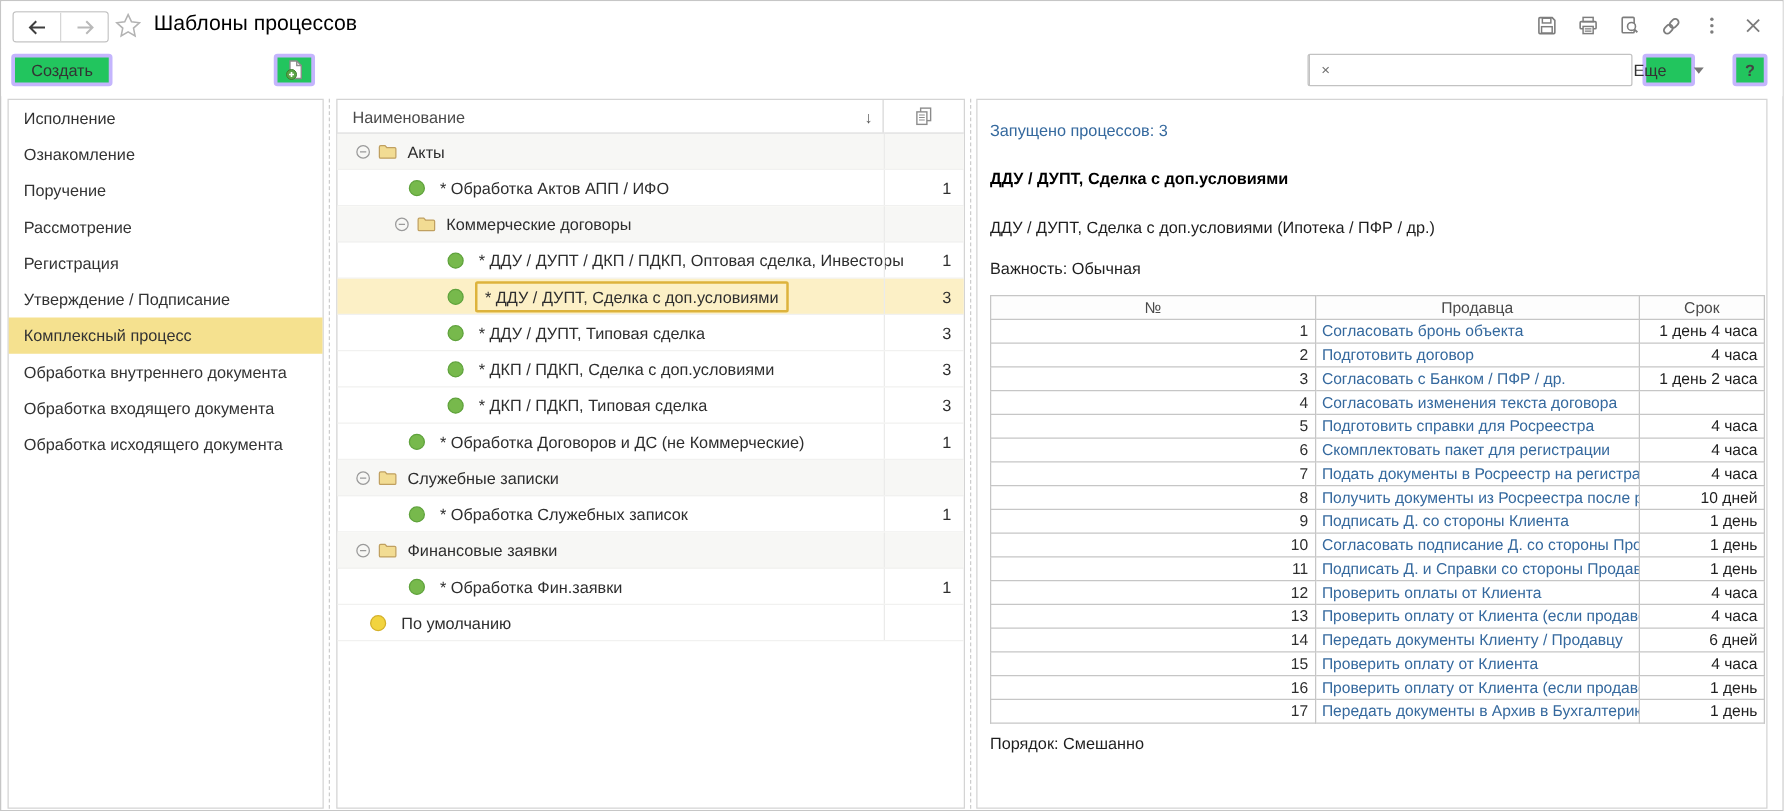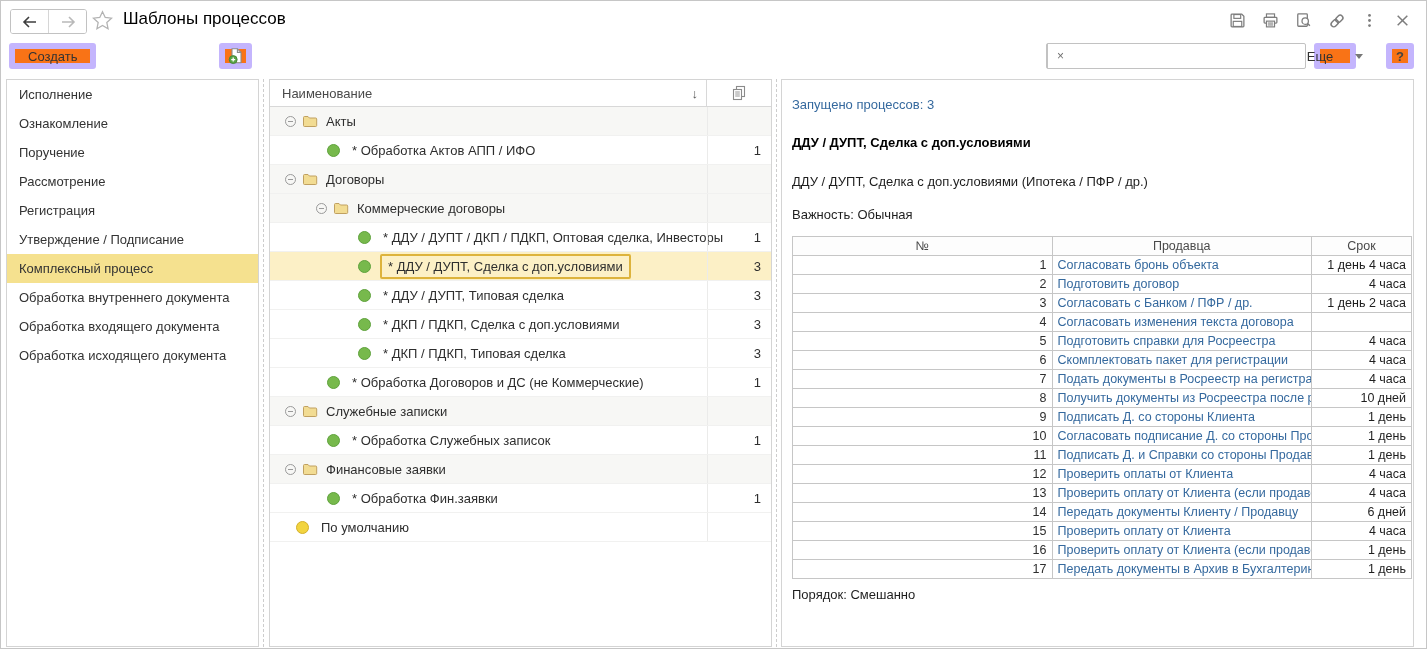--- a/index.html
+++ b/index.html
@@ -11,21 +11,21 @@
   .navgrp{position:absolute;left:9px;top:8px;display:flex;border:1px solid #C2C2C2;border-radius:3px;overflow:hidden;height:23px;background:#fff;}
   .navbtn{width:37px;display:flex;align-items:center;justify-content:center;background:#fff;}
   .navbtn+.navbtn{border-left:1px solid #D6D6D6;}
   .star{position:absolute;left:90px;top:8px;width:22px;height:22px;display:flex;align-items:center;justify-content:center;}
   .title{position:absolute;left:122px;top:8px;font-size:17px;color:#000;}
   .hicons{position:absolute;right:14px;top:10px;display:flex;gap:14px;align-items:center;}
   .hic{width:19px;height:19px;display:flex;align-items:center;justify-content:center;}
 
   
   .tbar{position:absolute;left:0;top:38px;right:0;height:38px;background:#fff;}
-  .btn{display:inline-flex;align-items:center;justify-content:center;background:#f97316;border:6px solid #c4b5fd;border-radius:3px;height:26px;font-size:13px;color:#333;padding:0 13px;box-sizing:border-box;}
+  .btn{display:inline-flex;align-items:center;justify-content:center;background:#22c55e;border:3px solid #c4b5fd;border-radius:3px;height:26px;font-size:13px;color:#333;padding:0 13px;box-sizing:border-box;}
   .b-create{position:absolute;left:8px;top:4px;}
   .b-creategrp{position:absolute;left:89px;top:4px;margin-top:46px;}
   .b-copy{position:absolute;left:218px;top:4px;width:33px;padding:0;}
   .searchwrap{position:absolute;left:1045px;top:4px;width:260px;height:26px;border:1px solid #C2C2C2;border-radius:2px;display:flex;box-sizing:border-box;background:#fff;}
   .searchwrap input{flex:1;border:0;outline:0;padding:0 8px;font-size:13px;color:#333;font-family:"Liberation Sans",sans-serif;background:transparent;}
   .searchwrap input::placeholder{color:#9D9D9D;}
   .s-clear{width:25px;border-left:1px solid #C2C2C2;display:flex;align-items:center;justify-content:center;color:#707070;font-size:12px;}
   .b-more{position:absolute;left:1313px;top:4px;width:42px;gap:22px;}
   .caret{width:0;height:0;border-left:4px solid transparent;border-right:4px solid transparent;border-top:5px solid #777;}
   .b-help{position:absolute;left:1385px;top:4px;width:28px;padding:0;font-weight:bold;color:#444;}
@@ -204,30 +204,20 @@
           </span>
           <span class="lblbox" style="margin-left: 5px;">Акты</span>
           <span class="count"></span>
         </div>
         <div class="tree-row">
           <span class="dot green" style="margin-left: 57px;"></span>
           <span class="lblbox" style="margin-left: 9px;">* Обработка Актов АПП / ИФО</span>
           <span class="count">1</span>
         </div>
         <div class="tree-row group">
-          <span class="exp" style="margin-left: 15px;"></span>
-          <span style="margin-left: 6px;">
-            <svg width="16" height="14" viewBox="0 0 16 14">
-  <path d="M1.5 3.5 C1.5 2.9 1.9 2.5 2.5 2.5 H6 L7.4 4 H13.7 C14.3 4 14.7 4.4 14.7 5 V11.5 C14.7 12.1 14.3 12.5 13.7 12.5 H2.5 C1.9 12.5 1.5 12.1 1.5 11.5 Z" fill="#F2DC93" stroke="#C0A060" stroke-width="1"></path>
-            </svg>
-          </span>
-          <span class="lblbox" style="margin-left: 5px;">Договоры</span>
-          <span class="count"></span>
-        </div>
-        <div class="tree-row group">
           <span class="exp" style="margin-left: 46px;"></span>
           <span style="margin-left: 6px;">
             <svg width="16" height="14" viewBox="0 0 16 14">
   <path d="M1.5 3.5 C1.5 2.9 1.9 2.5 2.5 2.5 H6 L7.4 4 H13.7 C14.3 4 14.7 4.4 14.7 5 V11.5 C14.7 12.1 14.3 12.5 13.7 12.5 H2.5 C1.9 12.5 1.5 12.1 1.5 11.5 Z" fill="#F2DC93" stroke="#C0A060" stroke-width="1"></path>
             </svg>
           </span>
           <span class="lblbox" style="margin-left: 5px;">Коммерческие договоры</span>
           <span class="count"></span>
         </div>
         <div class="tree-row">

